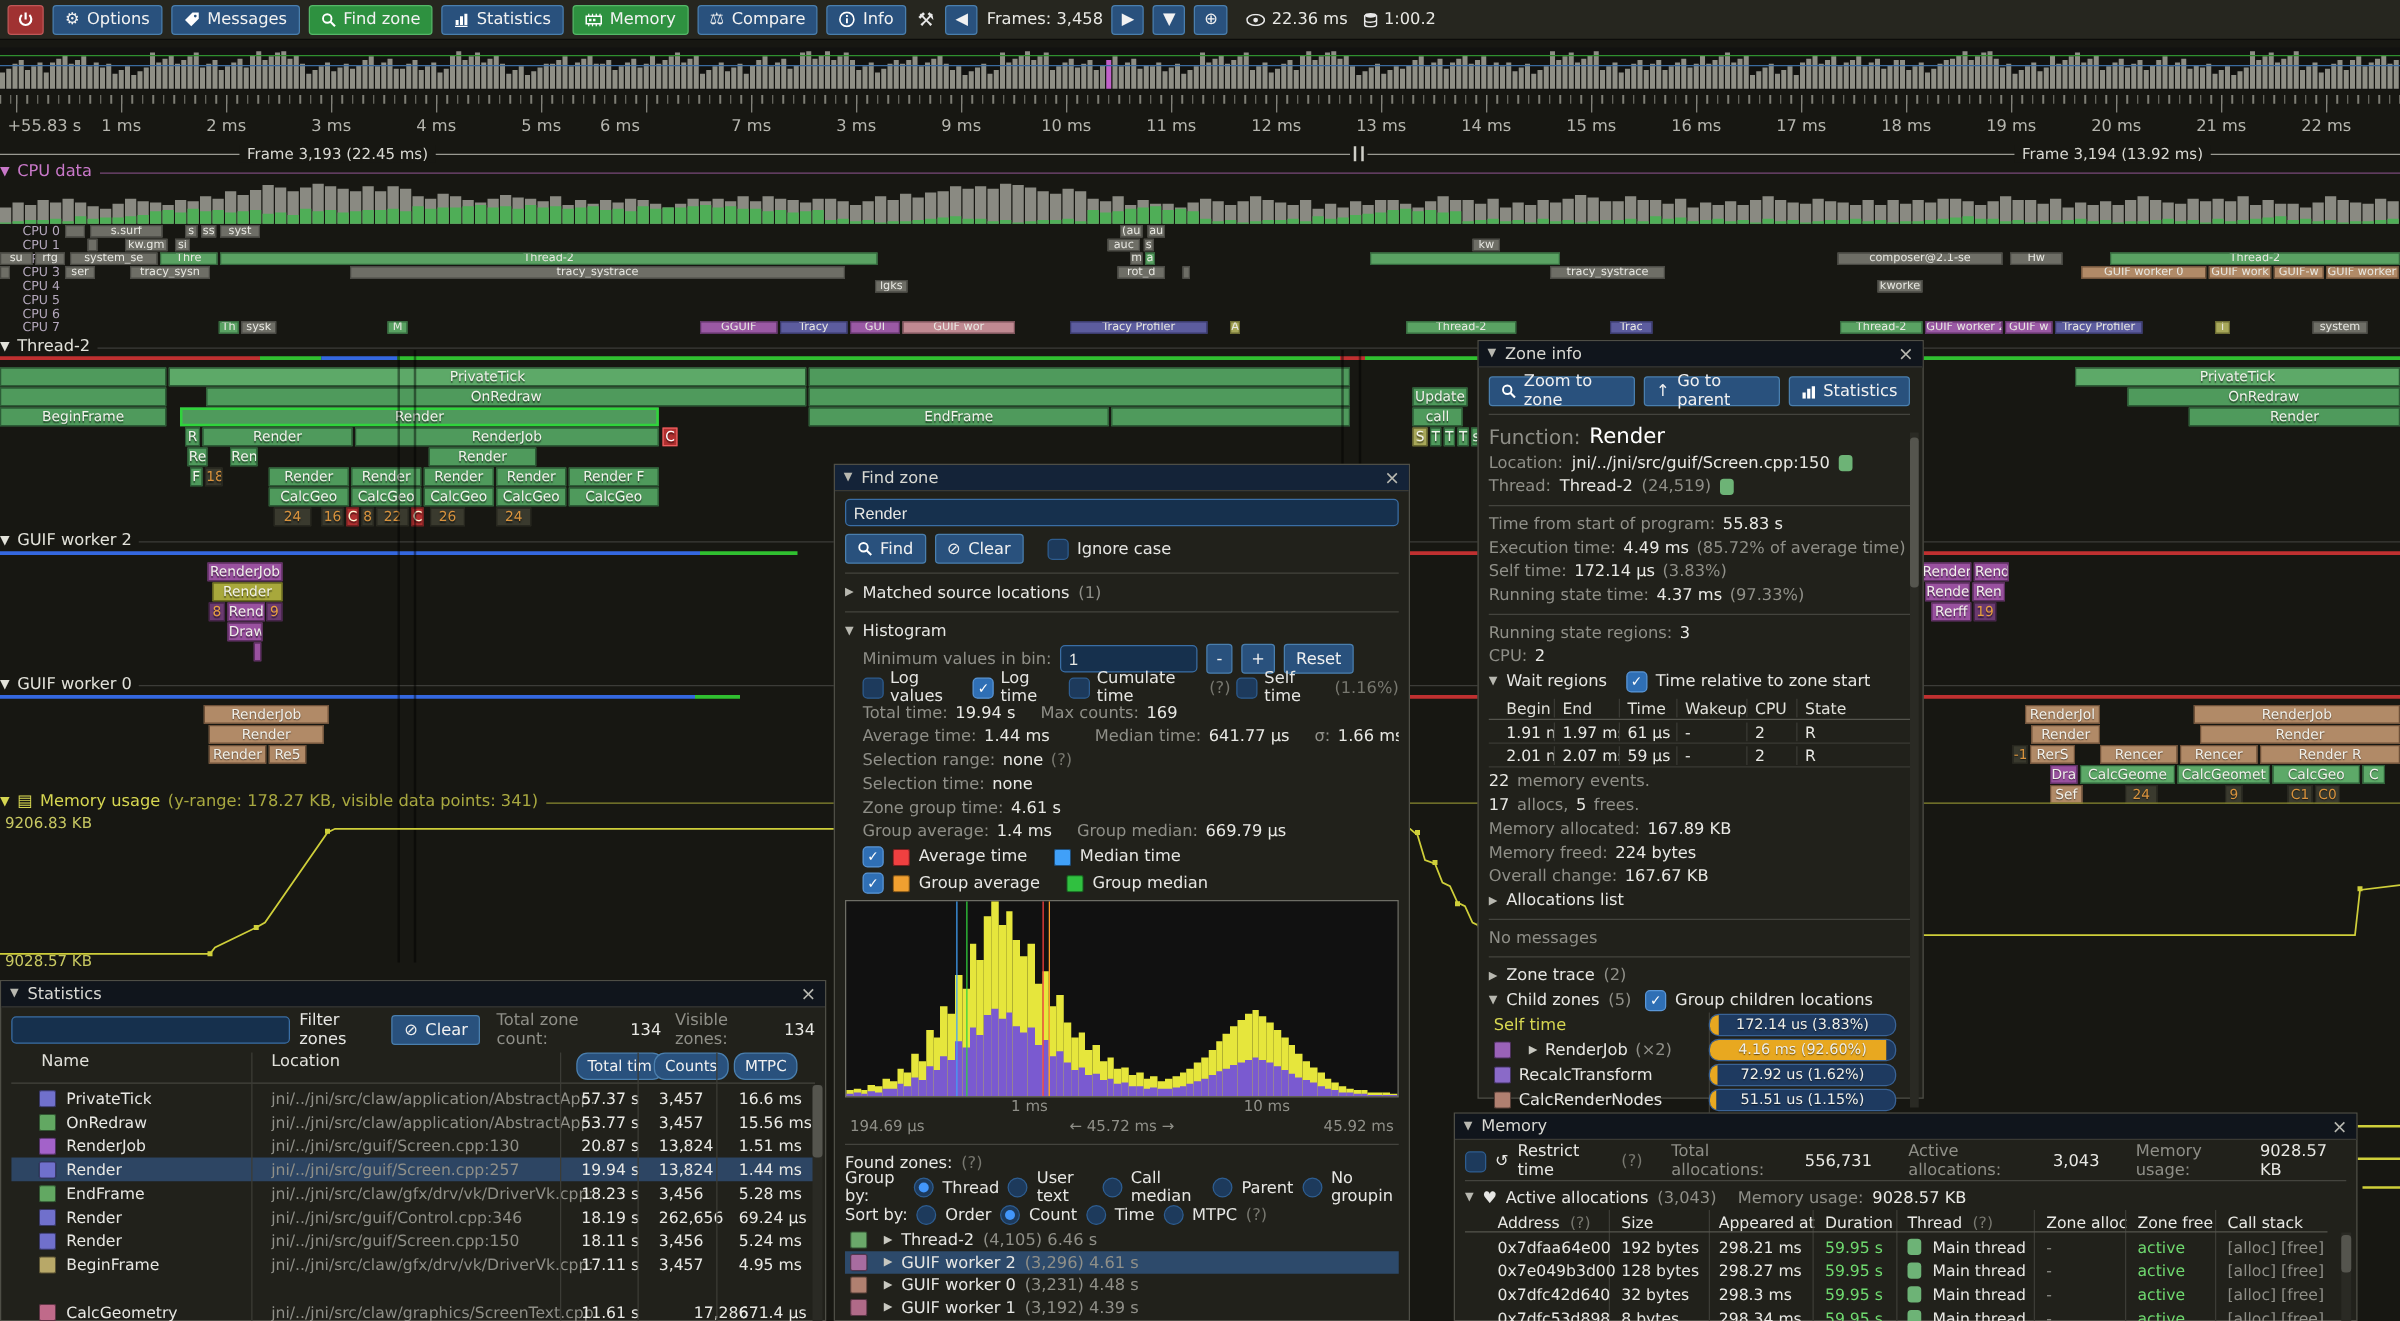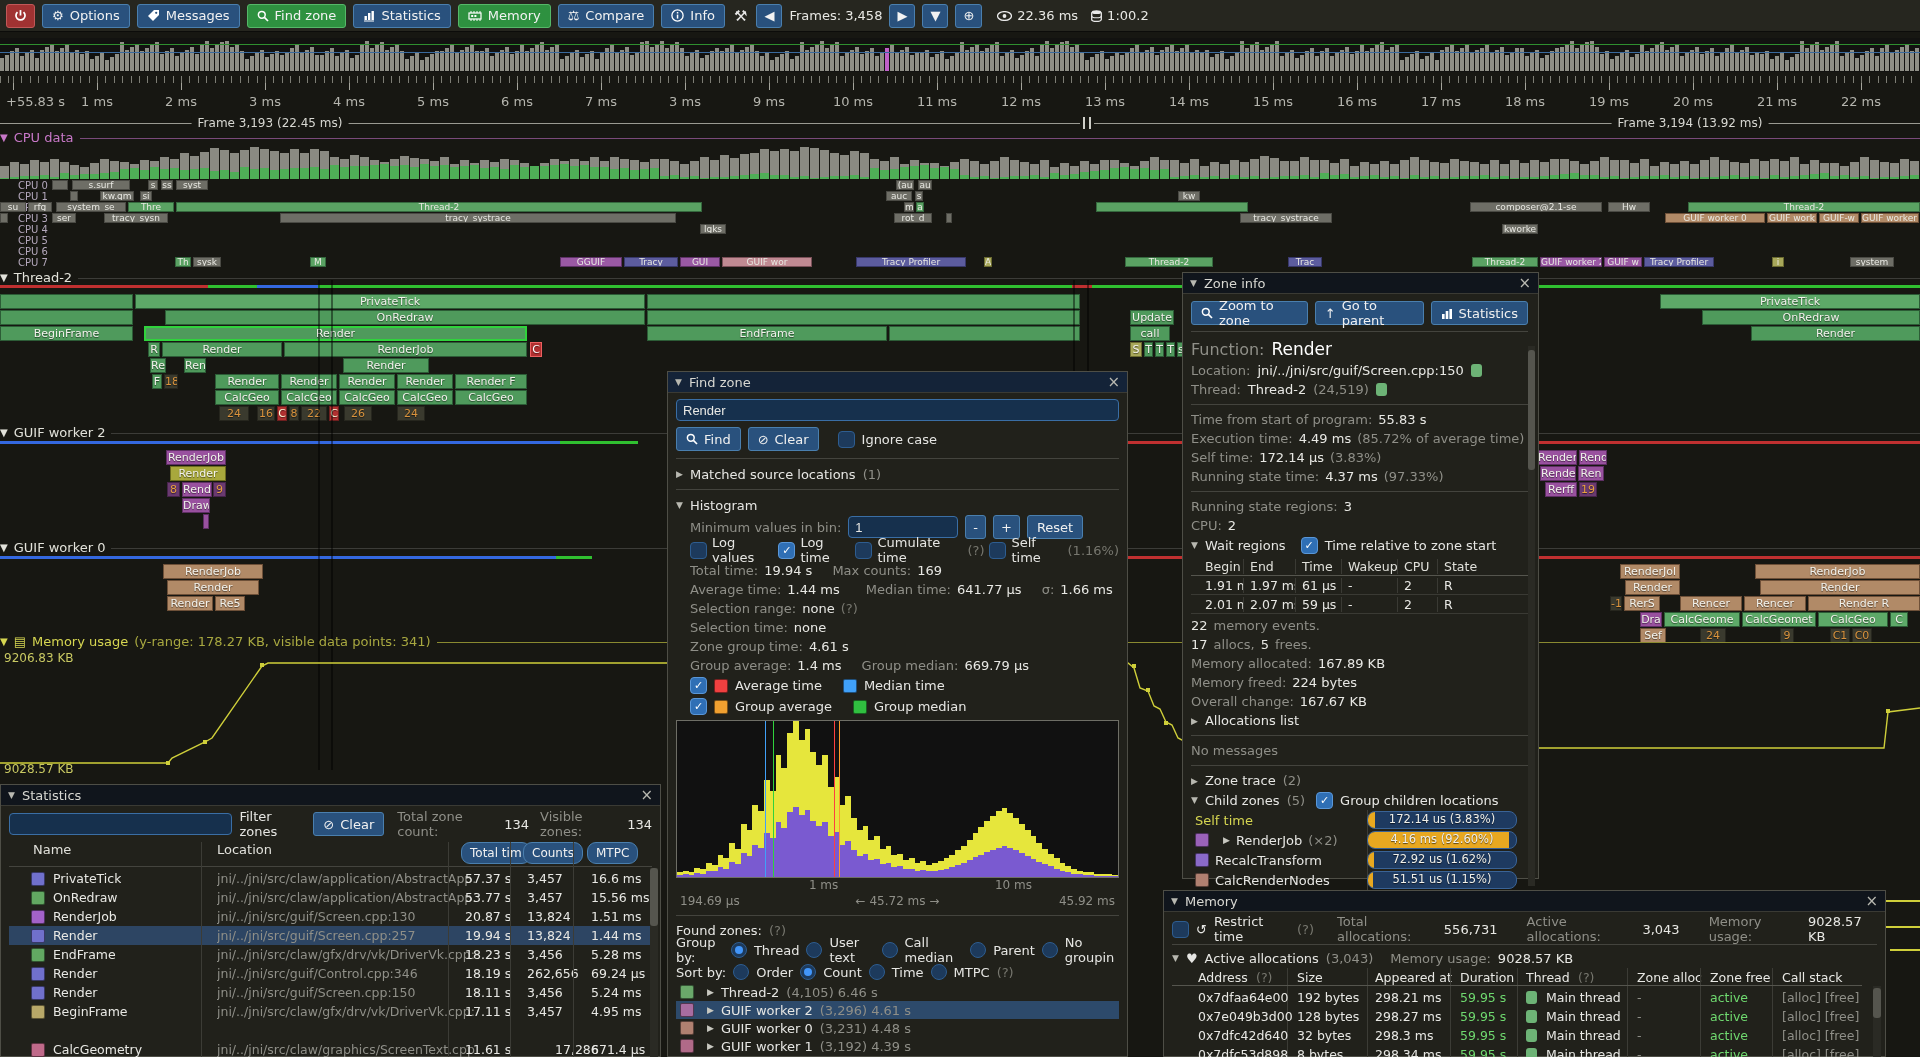--- a/index.html
+++ b/index.html
@@ -655,21 +655,21 @@
   <div id="ruler">
     <div class="major"></div>
       <div class="minor"></div>
     <div id="ruler-labels">
         <div class="ruler-label first" style="left: 6px;">+55.83 s</div>
         <div class="ruler-label" style="left: 97px;">1 ms</div>
         <div class="ruler-label" style="left: 181px;">2 ms</div>
         <div class="ruler-label" style="left: 265px;">3 ms</div>
         <div class="ruler-label" style="left: 349px;">4 ms</div>
         <div class="ruler-label" style="left: 433px;">5 ms</div>
-        <div class="ruler-label" style="left: 517px;">6 ms</div>
+        <div class="ruler-label" style="left: 496px;">6 ms</div>
         <div class="ruler-label" style="left: 601px;">7 ms</div>
         <div class="ruler-label" style="left: 685px;">3 ms</div>
         <div class="ruler-label" style="left: 769px;">9 ms</div>
         <div class="ruler-label" style="left: 853px;">10 ms</div>
         <div class="ruler-label" style="left: 937px;">11 ms</div>
         <div class="ruler-label" style="left: 1021px;">12 ms</div>
         <div class="ruler-label" style="left: 1105px;">13 ms</div>
         <div class="ruler-label" style="left: 1189px;">14 ms</div>
         <div class="ruler-label" style="left: 1273px;">15 ms</div>
         <div class="ruler-label" style="left: 1357px;">16 ms</div>
@@ -1464,21 +1464,21 @@
       <div id="fz-statlines" style="padding-left:14px;">
           <div class="tokline">
             <span class="dim">Total time:</span>
             <span class="bright">19.94 s</span>
             <span class="dim" style="margin-left: 14px;">Max counts:</span>
             <span class="bright">169</span>
           </div>
           <div class="tokline">
             <span class="dim">Average time:</span>
             <span class="bright">1.44 ms</span>
-            <span class="dim" style="margin-left: 20px;">Median time:</span>
+            <span class="dim" style="margin-left: 30px;">Median time:</span>
             <span class="bright">641.77 μs</span>
             <span class="dim" style="margin-left: 14px;">σ:</span>
             <span class="bright">1.66 ms</span>
           </div>
           <div class="tokline">
             <span class="dim">Selection range:</span>
             <span class="bright">none</span>
             <span class="q">(?)</span>
           </div>
           <div class="tokline">

